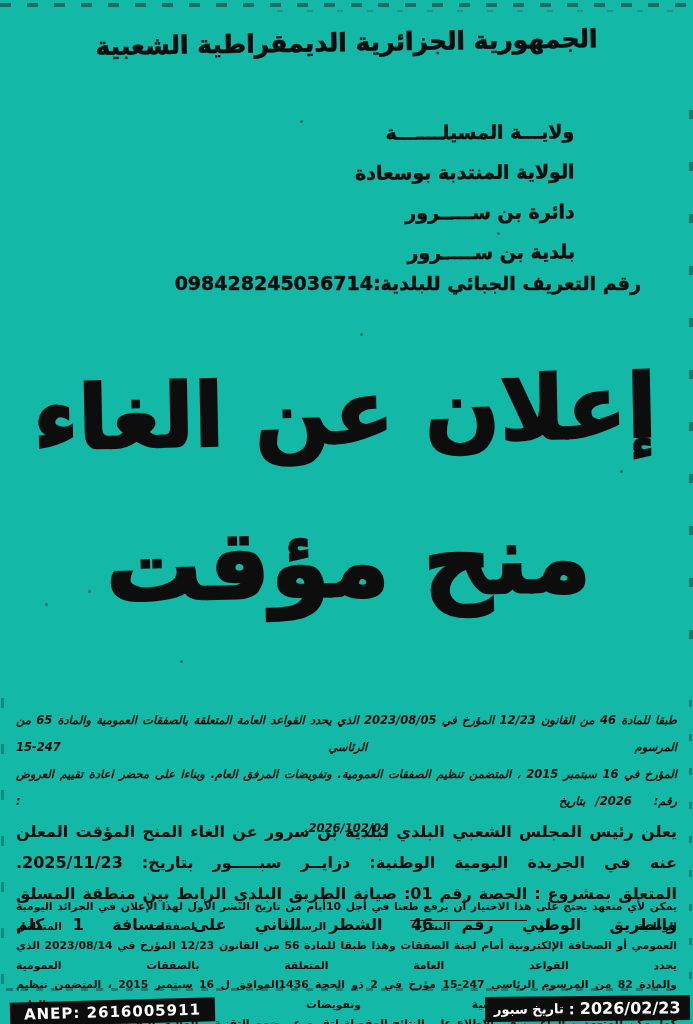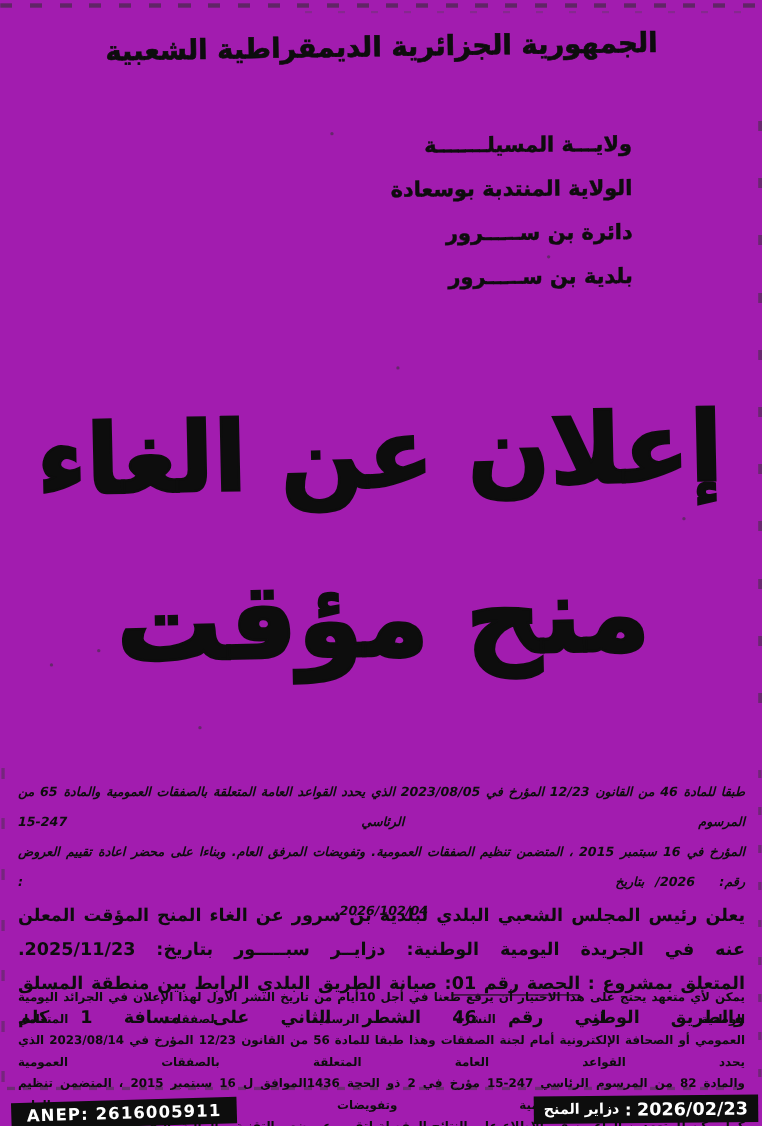--- a/index.html
+++ b/index.html
@@ -1,18 +1,18 @@
 <!DOCTYPE html>
 <html lang="ar"><head>
 <meta charset="utf-8">
 <style>
   html,body{margin:0;padding:0;background:#f8f7f3;}
   .page{
     position:relative;width:693px;height:1024px;overflow:hidden;
-    background:#a21caf;
+    background:#14b8a6;
     font-family:"DejaVu Sans",sans-serif;
     color:#0d0d0d;direction:rtl;
   }
   
   .art{position:absolute;pointer-events:none;}
   .top-edge{top:3px;left:0;width:100%;height:4px;opacity:.55;
     background:repeating-linear-gradient(90deg,#2c2c2c 0 11px,transparent 11px 27px);}
   .top-edge2{top:10px;left:40%;width:60%;height:2px;opacity:.3;
     background:repeating-linear-gradient(90deg,#444 0 6px,transparent 6px 30px);}
   .right-edge{top:110px;right:0;width:4px;height:560px;opacity:.5;
@@ -43,21 +43,21 @@
   .big-title .t2{font-size:96px;line-height:150px;-webkit-text-stroke:2.4px #0d0d0d;}
   
   .para{position:absolute;left:16px;right:16px;font-weight:bold;}
   .p1{top:707px;font-size:11.5px;line-height:27px;font-style:italic;}
   .p2{top:816px;font-size:16px;line-height:31px;}
   .p3{top:897px;font-size:10.8px;line-height:19.5px;}
   .ln{white-space:normal;}
   .j{text-align:justify;text-align-last:justify;}
   .start{text-align:center;}
   .num-slot{margin-left:10px;margin-right:22px;}
-  .lot{border-bottom:1.6px solid #0d0d0d;padding-bottom:1px;}
+  .lot{border-bottom:1.6px solid #0d0d0d;padding-bottom:17px;}
   
   .stampbox{position:absolute;background:#0d0d0d;color:#fff;font-weight:bold;
     display:flex;align-items:center;white-space:nowrap;}
   .anep{left:10px;top:1000px;padding:3px 14px;font-size:15px;letter-spacing:1px;
     transform:rotate(-1.6deg);direction:ltr;}
   .datestamp{right:4px;top:996px;padding:3px 9px;font-size:15px;
     transform:rotate(-0.5deg);direction:ltr;gap:5px;}
   .datestamp .paper-name{direction:rtl;font-size:13px;}
   .datestamp .d{font-size:16px;text-align:right;}
 </style>
@@ -81,20 +81,21 @@
   <div class="dot" style="top:660px;left:180px;"></div>
 
   <h1 class="country">الجمهورية الجزائرية الديمقراطية الشعبية</h1>
 
   <div class="authority">
     <div>ولايـــة المسيلـــــــة</div>
     <div>الولاية المنتدبة بوسعادة</div>
     <div>دائرة بن ســـــرور</div>
     <div>بلدية بن ســـــرور</div>
   </div>
+  <div class="tax">رقم التعريف الجبائي للبلدية:098428245036714</div>
 
   <div class="big-title">
     <div class="t1">إعلان عن الغاء</div>
     <div class="t2">منح مؤقت</div>
   </div>
 
   <div class="para p1">
     <div class="ln j">طبقا للمادة 46 من القانون 12/23 المؤرخ في 2023/08/05 الذي يحدد القواعد العامة المتعلقة بالصفقات العمومية  والمادة 65 من المرسوم الرئاسي 247-15</div>
     <div class="ln j"><span>المؤرخ في 16 سبتمبر 2015 ، المتضمن تنظيم الصفقات العمومية. وتفويضات المرفق العام. وبناءا على محضر اعادة تقييم العروض رقم:</span><span class="num-slot" dir="ltr">/2026</span><span>بتاريخ :</span></div>
     <div class="ln start">2026/102/04.</div>
@@ -108,18 +109,18 @@
   <div class="para p3">
     <div class="ln j">يمكن لأي متعهد يحتج على هذا الاختيار أن يرفع طعنا في أجل 10أيام من تاريخ النشر الأول لهذا الإعلان في الجرائد اليومية الوطنية أو النشرة الرسمية لصفقات المتعامل</div>
     <div class="ln j">العمومي أو الصحافة الإلكترونية أمام لجنة الصفقات وهذا طبقا للمادة 56 من القانون 12/23 المؤرخ في 2023/08/14 الذي يحدد القواعد العامة المتعلقة بالصفقات العمومية</div>
     <div class="ln j">والمادة 82 من المرسوم الرئاسي 247-15 مؤرخ في 2 ذو الحجة 1436الموافق ل 16 سبتمبر 2015 ، المتضمن تنظيم الصفقات العمومية وتفويضات المرفق العام.</div>
     <div class="ln j">كما يمكن للمتعهدين الراغبين في الاطلاع على النتائج المفصلة لتقييم عروضهم التقنية و المالية بالتقرب لدى مصالحنا وذلك في أجل أقصاه ثلاثة (03) أيام ابتداء من اليوم</div>
 
   </div>
 
   <div class="stampbox anep">ANEP: 2616005911</div>
   <div class="stampbox datestamp">
-    <span class="paper-name">دزاير المنح</span>
+    <span class="paper-name">تاريخ سبور</span>
       <span>:</span>
       <span class="d">2026/02/23</span>
   </div>
 
 </div>
 
 </body></html>

